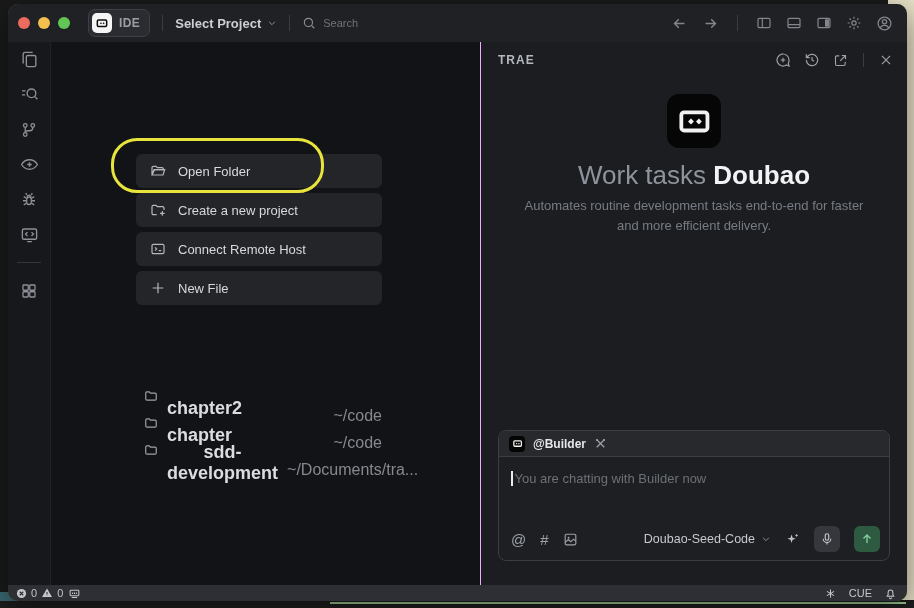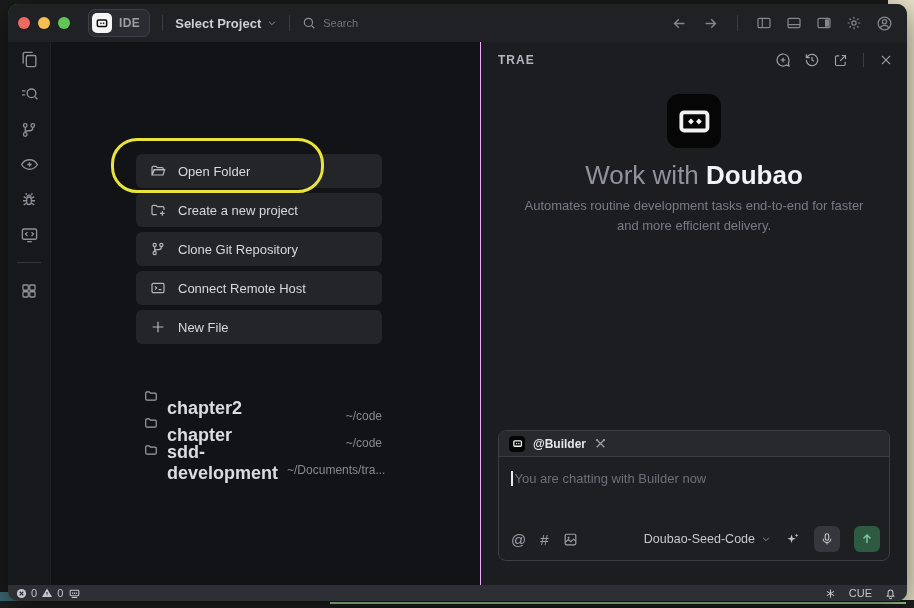--- a/index.html
+++ b/index.html
@@ -33,30 +33,30 @@
   .search-box { display:flex; align-items:center; gap:7px; color:#70747a; font-size:11px; }
   .tb-right { margin-left:auto; display:flex; align-items:center; gap:14px; color:#83868d; }
   .tb-right .tb-sep { margin:0 4px; }
 
   
   .body { flex:1; display:flex; min-height:0; }
   .activitybar { flex:0 0 42px; background:#17181b; border-right:1px solid #1f2125; display:flex; flex-direction:column; align-items:center; color:#8d9198; }
   .act-btn { width:42px; height:35px; display:flex; align-items:center; justify-content:center; }
   .act-div { width:24px; height:1px; background:#34363b; margin:10px 0; }
 
-  .main { flex:1; position:relative; background:#121316; }
+  .main { flex:1; position:relative; background:#121316;text-align:center; }
   .highlight { position:absolute; left:60px; top:96px; width:213px; height:55px; border:3px solid var(--highlight-yellow,#e8e33d); border-radius:26px; pointer-events:none; z-index:3; }
   .actions { position:absolute; left:85px; top:112px; width:246px; }
   .action-btn { height:34px; margin-bottom:5px; background:#232529; border-radius:6px; display:flex; align-items:center; gap:12px; padding:0 14px; color:#d7d9dd; font-size:13px; cursor:default; }
   .action-btn .aicon { color:#b4b7bd; display:flex; }
   .recent { position:absolute; left:93px; top:340px; width:238px; }
   .recent-row { height:27px; display:flex; align-items:center; gap:9px; }
   .recent-row .ricon { color:#9ea2a8; display:flex; }
   .recent-name { color:#dadce0; font-size:18px; font-weight:600;margin-top:26px; }
-  .recent-path { margin-left:auto; color:#85898f; font-size:12px; white-space:nowrap;margin-top:40px; }
+  .recent-path { margin-left:auto; color:#85898f; font-size:16px; white-space:nowrap;margin-top:40px; }
 
   
   .panel { flex:0 0 427px; background:#1b1d20; border-left:1px solid #f0abfc; position:relative; }
   .panel-head { height:36px; display:flex; align-items:center; padding:0 14px 0 17px; }
   .panel-title { font-size:12px; font-weight:600; letter-spacing:1px; color:#b4b8be; }
   .panel-head-icons { margin-left:auto; display:flex; align-items:center; gap:13px; color:#9da1a8; }
   .ph-sep { width:1px; height:14px; background:#3a3c41; margin:0 2px; }
 
   .hero-logo { position:absolute; left:50%; top:52px; transform:translateX(-50%); width:54px; height:54px; background:#060606; border-radius:12px; display:flex; align-items:center; justify-content:center; color:#f2f2f2; }
   .hero-title { position:absolute; left:0; right:0; top:118px; text-align:center; font-size:26px; color:#8f949c; }
@@ -225,31 +225,20 @@
           <span>Open Folder</span>
         </div>
         <div class="action-btn">
           <span class="aicon">
             <svg width="16" height="16" viewBox="0 0 24 24" fill="none" stroke="currentColor" stroke-width="1.8">
                 <path d="M10 19H5a2 2 0 0 1-2-2V7a2 2 0 0 1 2-2h4l2 2h8a2 2 0 0 1 2 2v3"></path>
                 <path d="M15 17h7M18.5 13.5v7"></path>
               </svg>
           </span>
           <span>Create a new project</span>
-        </div>
-        <div class="action-btn">
-          <span class="aicon">
-            <svg width="16" height="16" viewBox="0 0 24 24" fill="none" stroke="currentColor" stroke-width="1.8">
-                <circle cx="7" cy="6" r="2.4"></circle>
-                <circle cx="17" cy="6" r="2.4"></circle>
-                <circle cx="7" cy="18" r="2.4"></circle>
-                <path d="M7 8.4v7.2M17 8.4v1c0 2.2-1.8 3.6-4 3.6h-2c-2.2 0-4 1-4 2.6"></path>
-              </svg>
-          </span>
-          <span>Clone Git Repository</span>
         </div>
         <div class="action-btn">
           <span class="aicon">
             <svg width="16" height="16" viewBox="0 0 24 24" fill="none" stroke="currentColor" stroke-width="1.8">
                 <rect x="3" y="5" width="18" height="14" rx="2"></rect>
                 <path d="M7.5 9.5l2.5 2.5-2.5 2.5M13 14.5h4"></path>
               </svg>
           </span>
           <span>Connect Remote Host</span>
         </div>
@@ -318,21 +307,21 @@
         </div>
       </div>
 
       <div class="hero-logo">
         <svg width="38" height="38" viewBox="0 0 24 24" fill="none" stroke="currentColor" stroke-width="2.4">
           <rect x="4" y="6.5" width="16.5" height="11.5" rx="1.8"></rect>
           <rect x="8.8" y="11" width="2.6" height="2.6" transform="rotate(45 10.1 12.3)" fill="currentColor" stroke="none"></rect>
           <rect x="13.8" y="11" width="2.6" height="2.6" transform="rotate(45 15.1 12.3)" fill="currentColor" stroke="none"></rect>
         </svg>
       </div>
-      <div class="hero-title"><span>Work with </span><b>Doubao</b></div>
+      <div class="hero-title"><span>Work tasks </span><b>Doubao</b></div>
       <div class="hero-desc">Automates routine development tasks end-to-end for faster and more efficient delivery.</div>
 
       <div class="chat-card">
         <div class="mention-bar">
           <span class="mini-logo">
             <svg width="11" height="11" viewBox="0 0 24 24" fill="none" stroke="currentColor" stroke-width="2.8">
               <rect x="4" y="6.5" width="16.5" height="11.5" rx="2"></rect>
               <rect x="8.8" y="11" width="2.6" height="2.6" transform="rotate(45 10.1 12.3)" fill="currentColor" stroke="none"></rect>
               <rect x="13.8" y="11" width="2.6" height="2.6" transform="rotate(45 15.1 12.3)" fill="currentColor" stroke="none"></rect>
             </svg>

